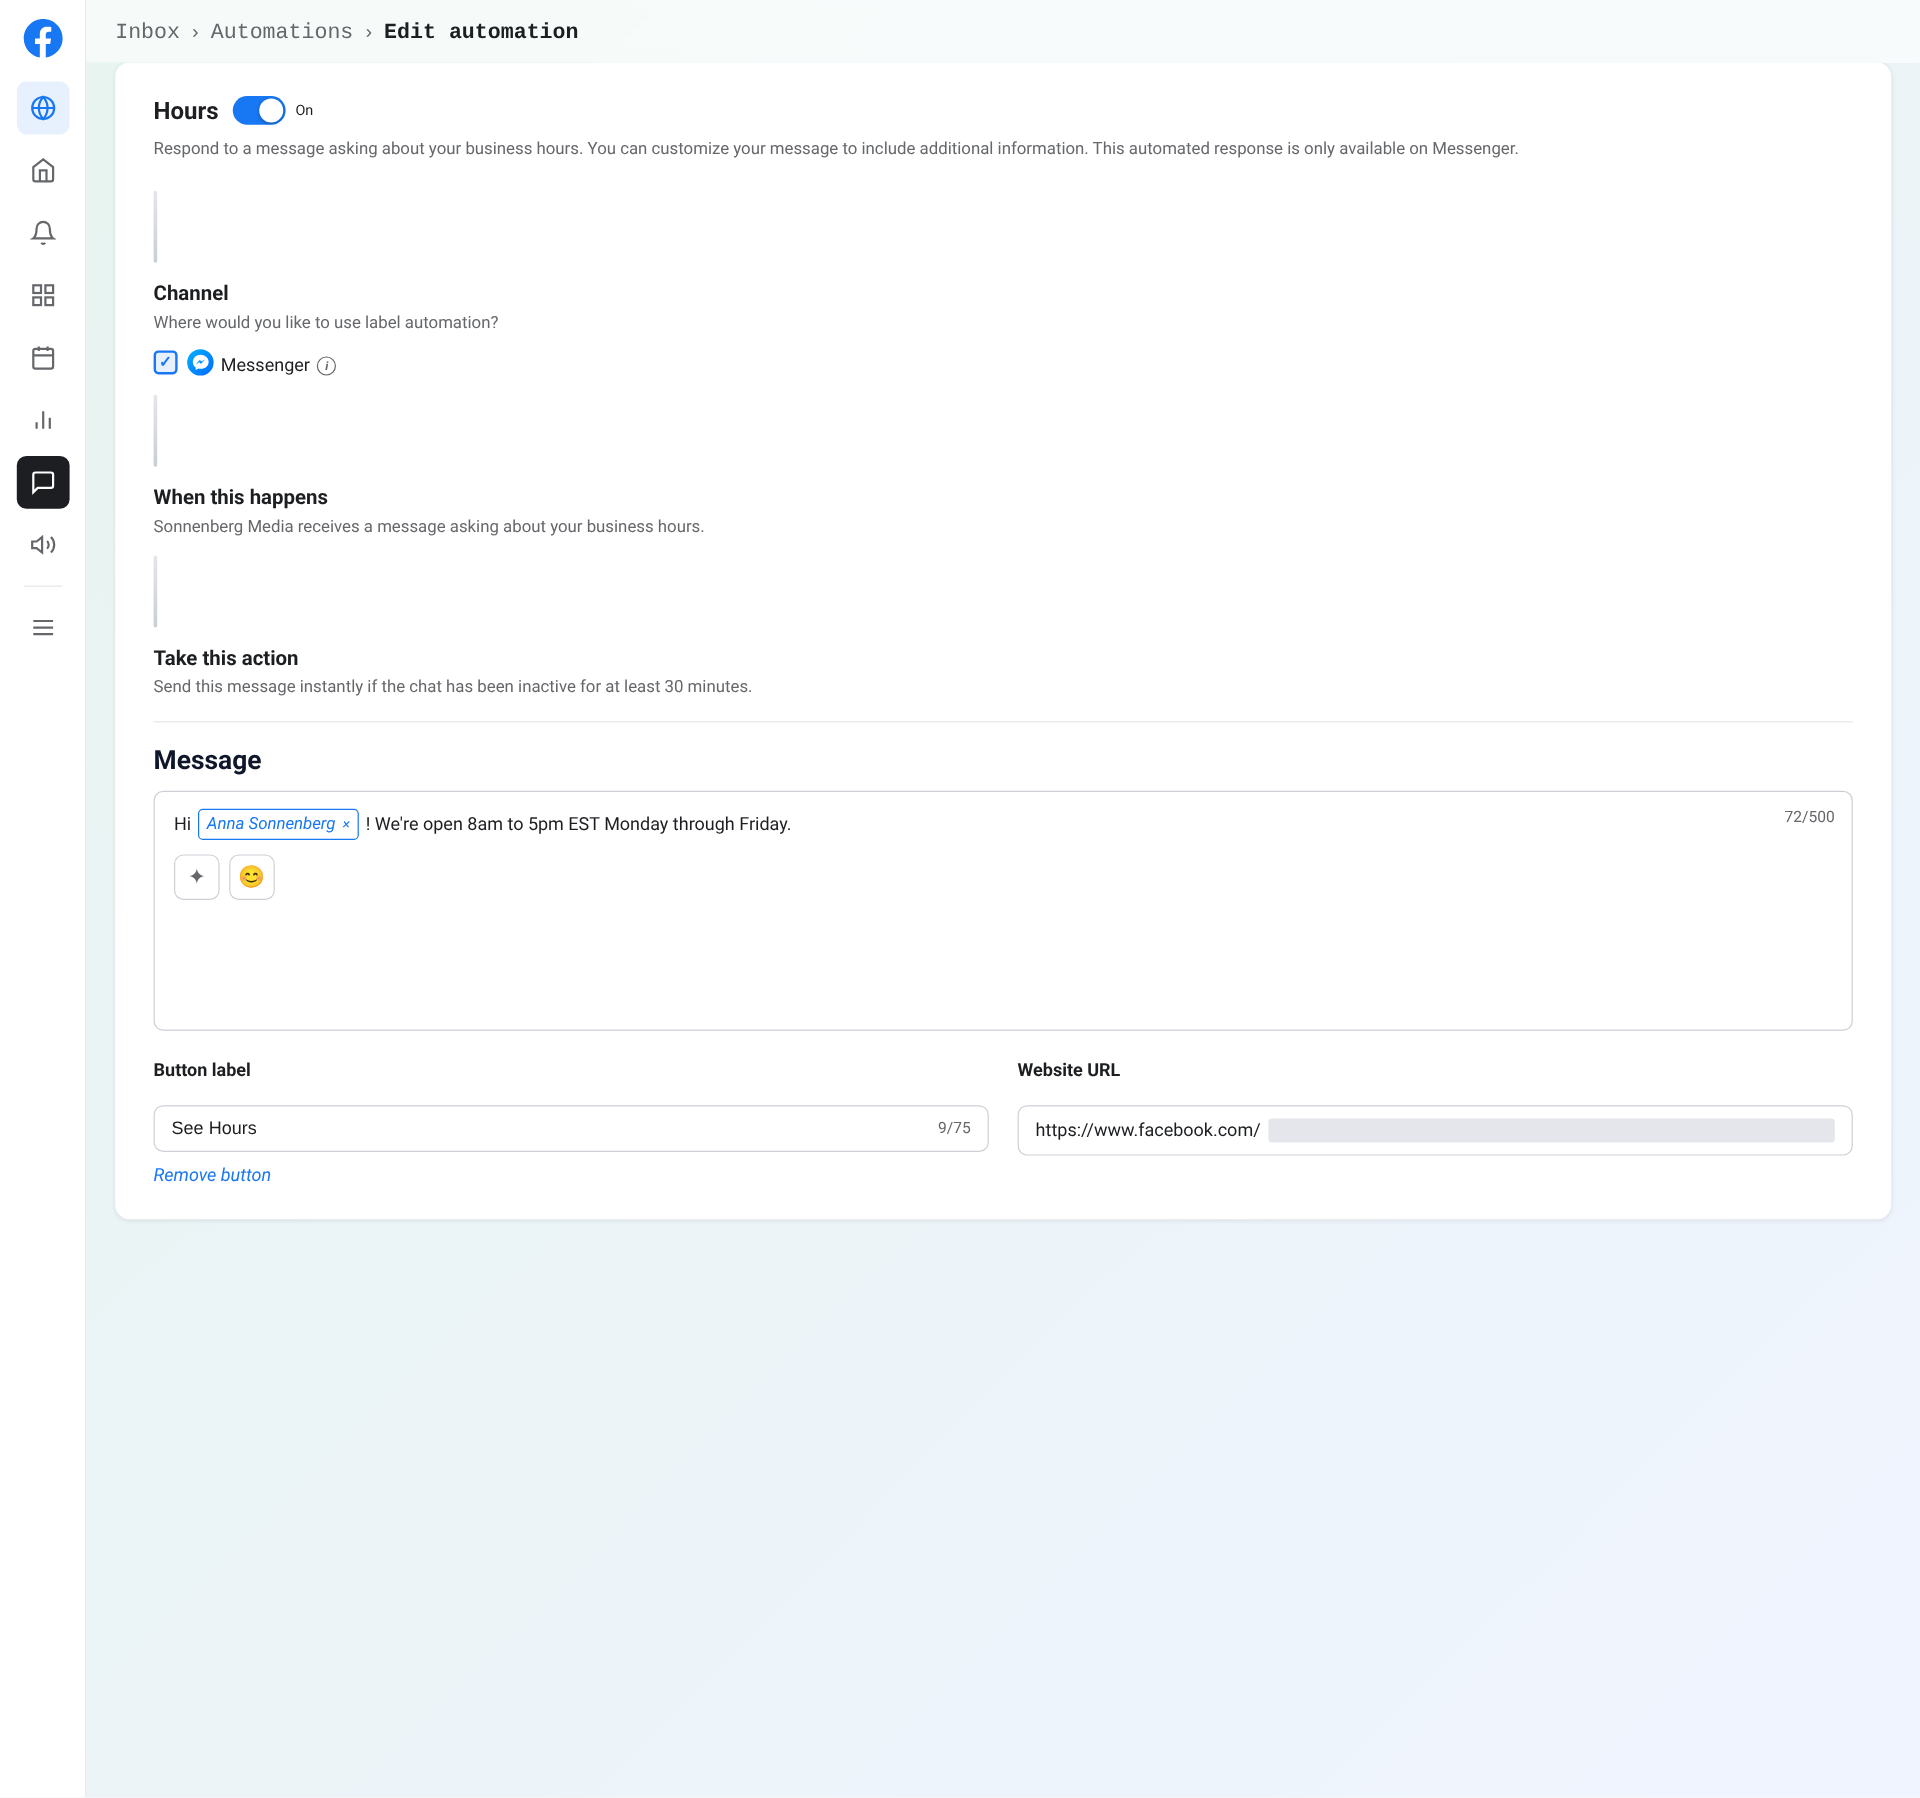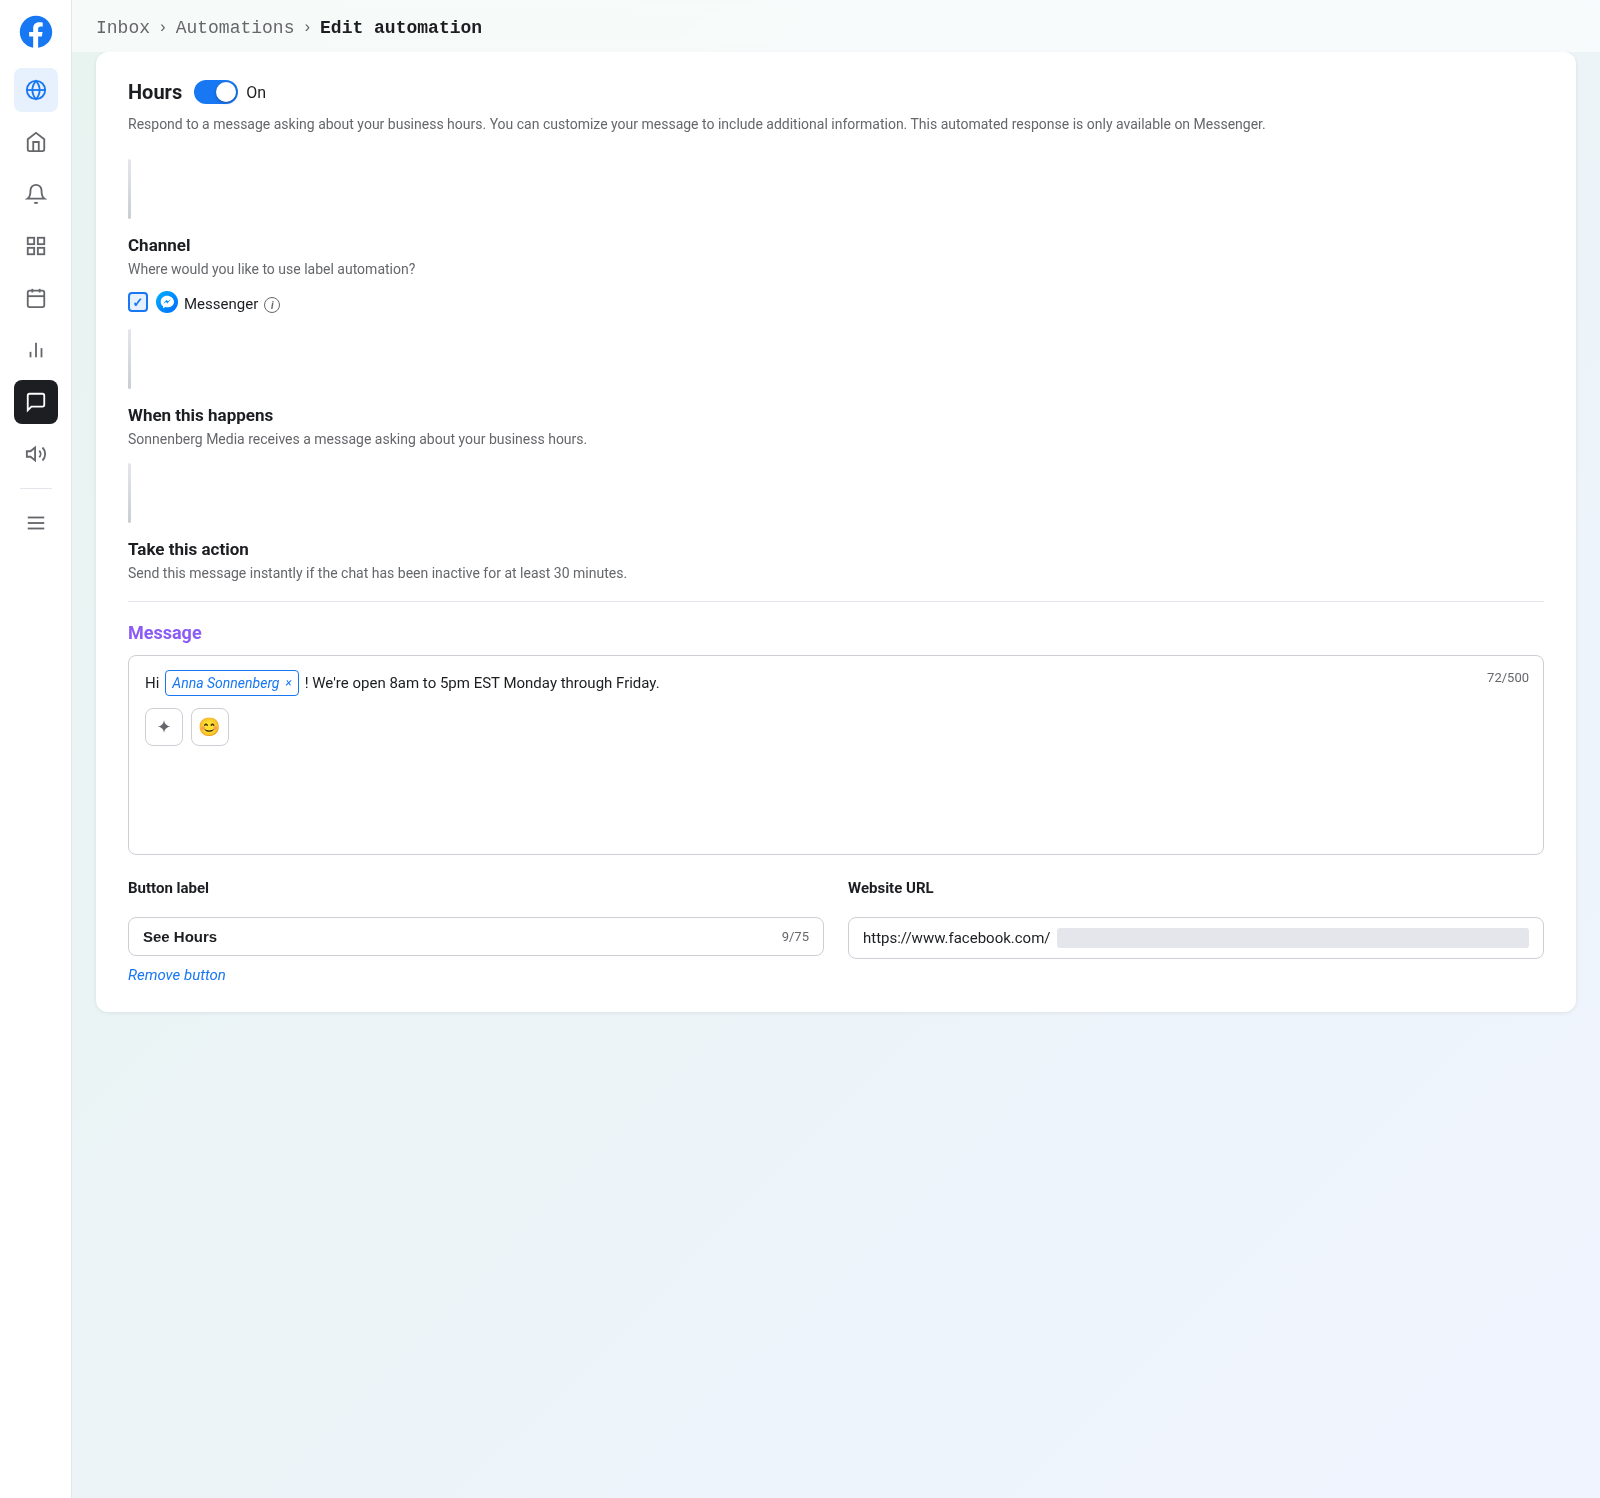--- a/index.html
+++ b/index.html
@@ -125,21 +125,21 @@
       position: absolute;
       width: 20px;
       height: 20px;
       background: #fff;
       border-radius: 50%;
       top: 2px;
       left: 22px;
       box-shadow: 0 1px 3px rgba(0,0,0,0.3);
     }
     .toggle-label {
-      font-size: 16px;
+      font-size: 12px;
       color: #1c1e21;
     }
     .hours-description {
       font-size: 14px;
       color: #65676b;
       line-height: 1.5;
       margin-bottom: 24px;
     }
 
     
@@ -230,23 +230,23 @@
       border: none;
       border-top: 1px solid #e4e6eb;
       margin: 20px 0;
     }
 
     
     .message-section {
       margin-top: 4px;
     }
     .message-label {
-      font-size: 18px;
-      font-weight: 700;
-      color: #8b5cf6;
+      font-size: 22px;
+      font-weight: 700;
+      color: #0f172a;
       margin-bottom: 12px;
     }
     .message-box {
       border: 1.5px solid #ccd0d5;
       border-radius: 8px;
       padding: 14px 16px;
       min-height: 200px;
       position: relative;
       background: #fff;
     }
@@ -328,21 +328,20 @@
       justify-content: space-between;
       background: #fff;
     }
     .form-input-wrapper input {
       border: none;
       outline: none;
       font-size: 15px;
       color: #1c1e21;
       flex: 1;
       background: transparent;
-      font-weight: bold;
     }
     .input-count {
       font-size: 13px;
       color: #65676b;
       white-space: nowrap;
       margin-left: 8px;
     }
     .url-input {
       font-size: 15px;
       color: #1c1e21;

